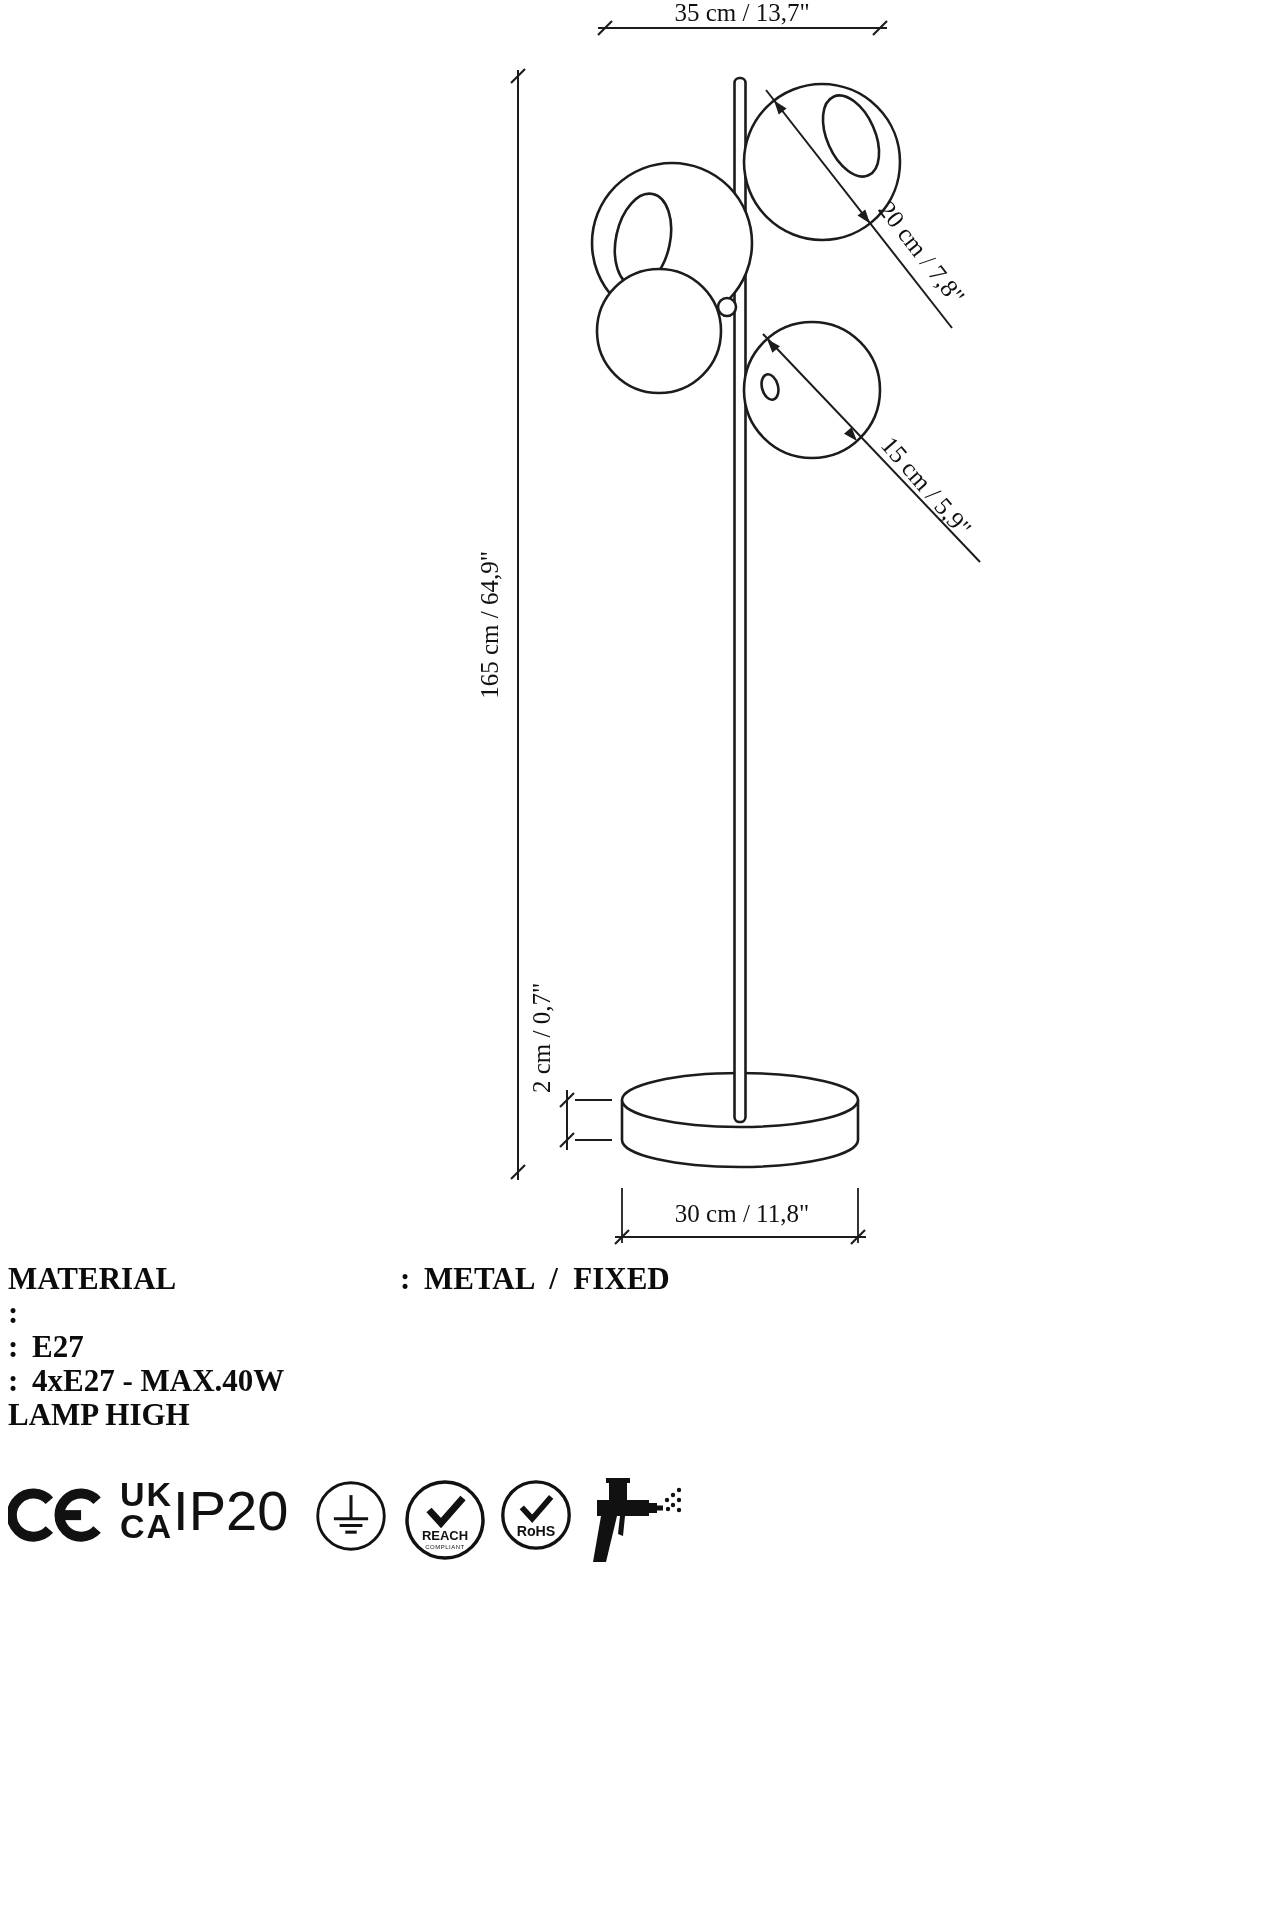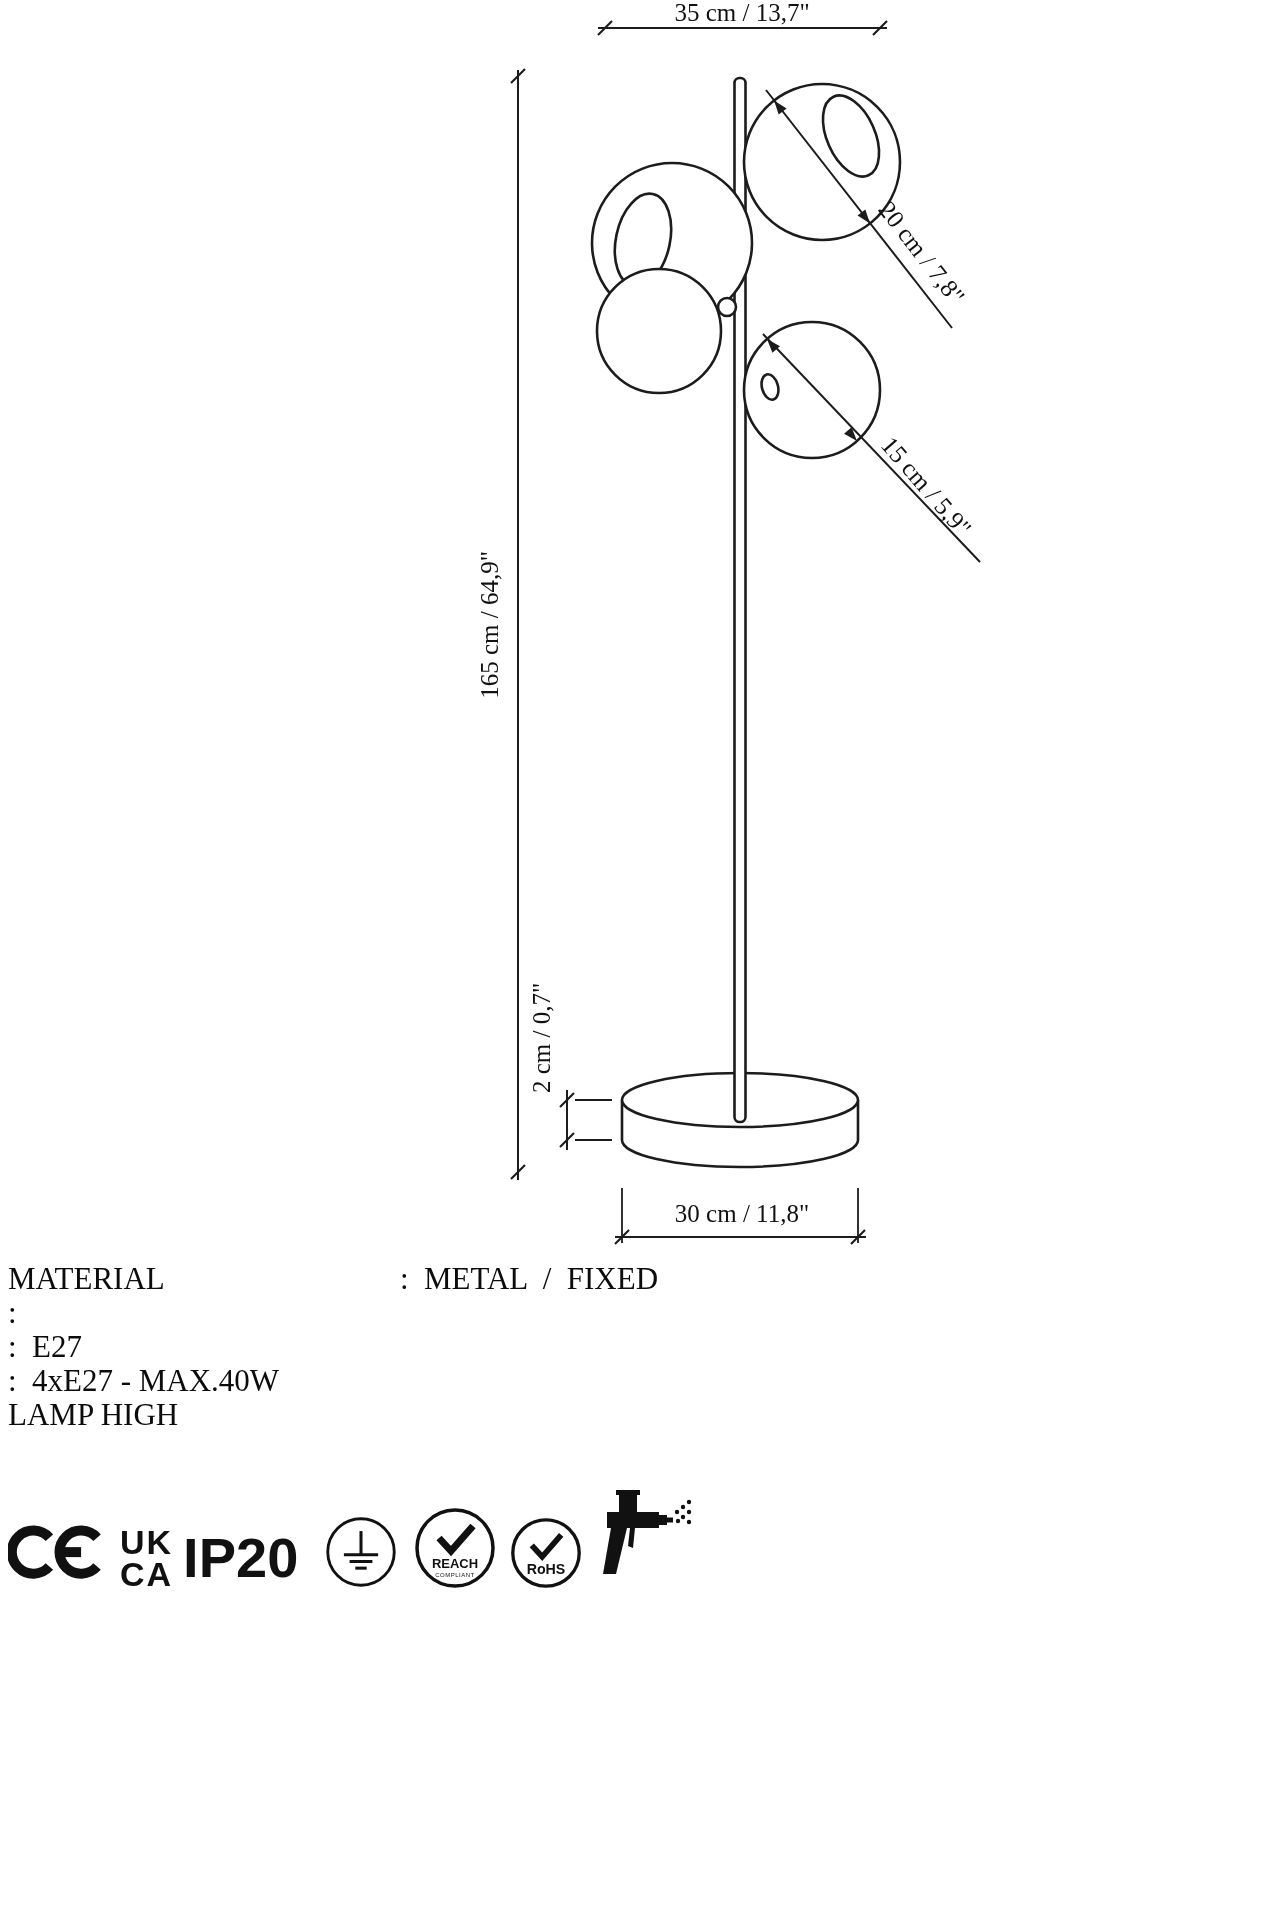--- a/index.html
+++ b/index.html
@@ -5,30 +5,30 @@
   html,body{margin:0;padding:0;background:#ffffff;}
   .sheet{position:relative;width:1272px;height:1922px;background:#ffffff;overflow:hidden;
          font-family:"Liberation Serif",serif;color:#0c0c0c;}
   .diagram-svg{position:absolute;left:0;top:0;}
   .draw{stroke:#1c1c1c;stroke-width:2.6;fill:#ffffff;}
   .thin{stroke:#1c1c1c;stroke-width:2;fill:none;}
   .ext{stroke:#1c1c1c;stroke-width:1.8;fill:none;}
   .tick{stroke:#1c1c1c;stroke-width:2.2;}
   .arrow{fill:#1c1c1c;stroke:none;}
   .dim-text{font-family:"Liberation Serif",serif;font-size:25px;fill:#111111;}
-  .specs{position:absolute;left:8px;top:1262px;font-weight:normal;font-size:31px;color:#0c0c0c;}
+  .specs{position:absolute;left:8px;top:1262px;font-weight:bold;font-size:31px;color:#0c0c0c;}
   .spec-row{display:flex;height:34px;line-height:34px;}
   .spec-label{width:392px;white-space:pre;}
   .spec-colon{width:24px;}
   .spec-value{white-space:pre;}
-  .icons{position:absolute;left:8px;top:1478px;height:112px;display:flex;align-items:flex-end;}
+  .icons{position:absolute;left:8px;top:1478px;height:112px;display:flex;align-items:flex-start;}
   .icon{flex:none;}
   .ukca{margin-left:12px;font-family:"Liberation Sans",sans-serif;font-weight:800;
         font-size:34px;line-height:32px;letter-spacing:2px;color:#111;}
-  .ip20{margin-left:10px;font-family:"Liberation Sans",sans-serif;font-weight:700;
+  .ip20{font-family:"Liberation Sans",sans-serif;font-weight:400;
         font-size:56px;color:#111;}
   .badge-text{font-family:"Liberation Sans",sans-serif;font-weight:bold;fill:#111111;}
   .badge-sub{font-family:"Liberation Sans",sans-serif;fill:#111111;}
 </style>
 </head>
 <body>
 
 <div class="sheet">
 
   <svg class="diagram-svg" width="1272" height="1260" viewBox="0 0 1272 1260">

